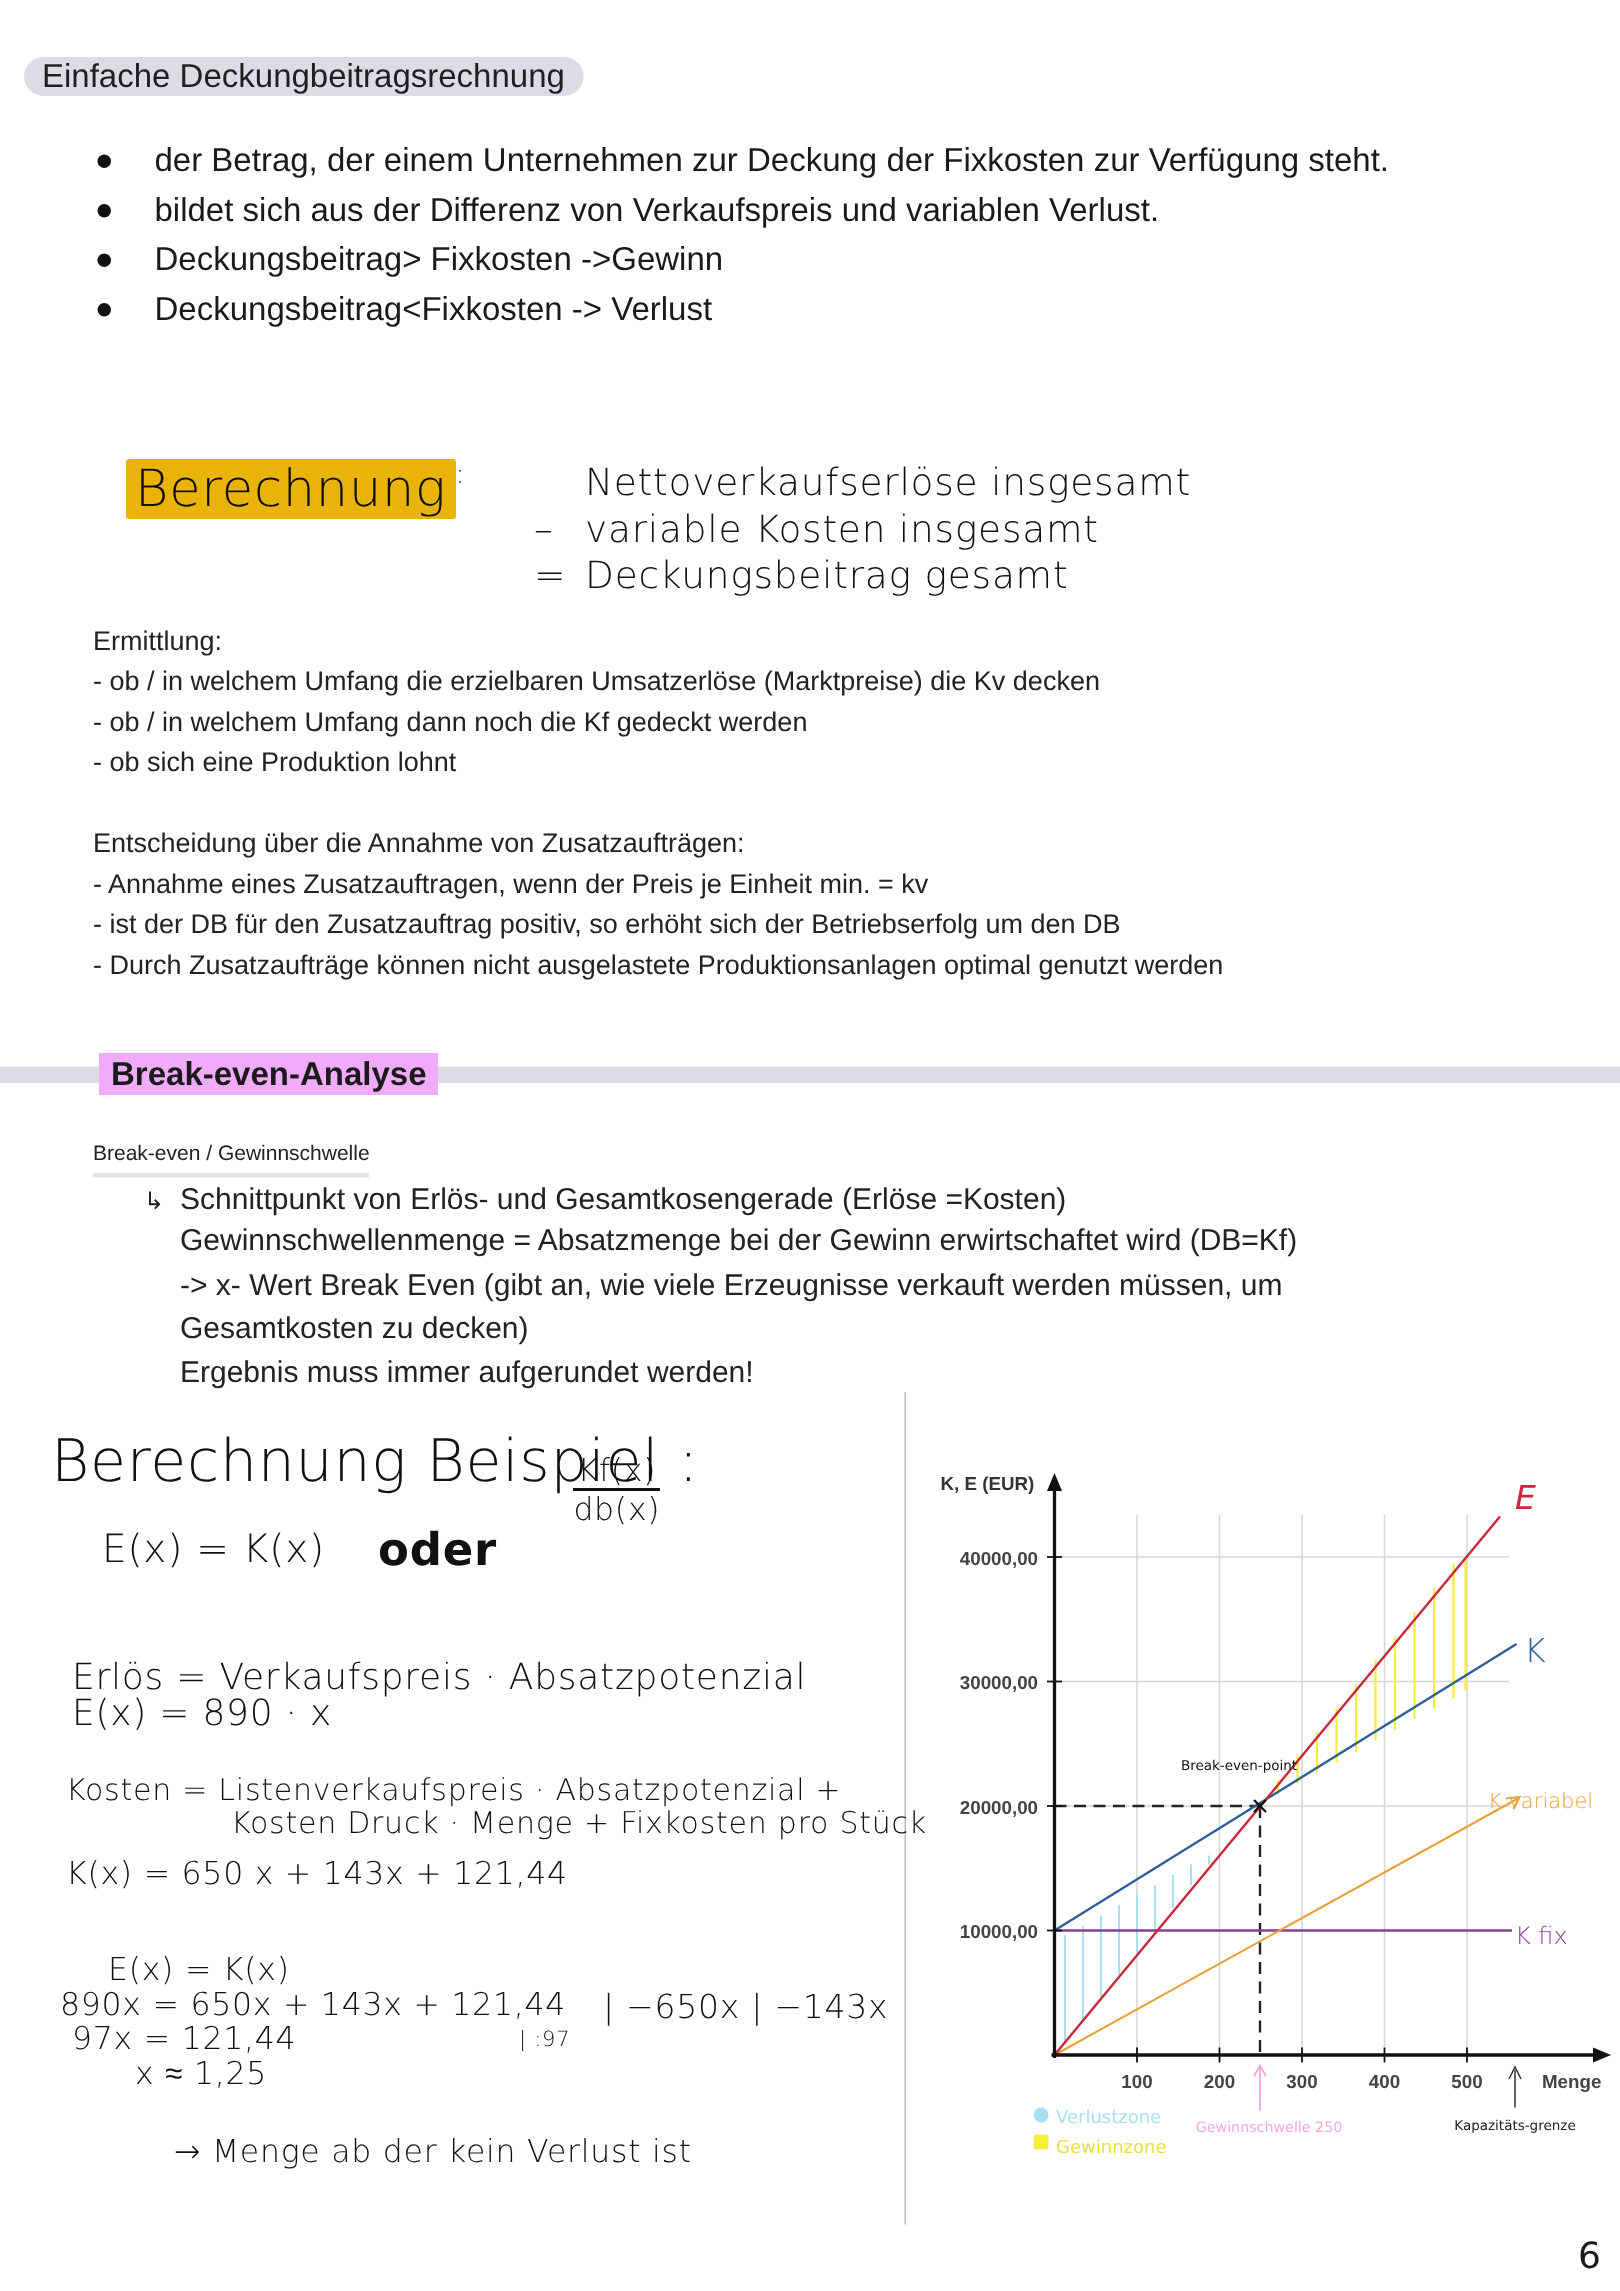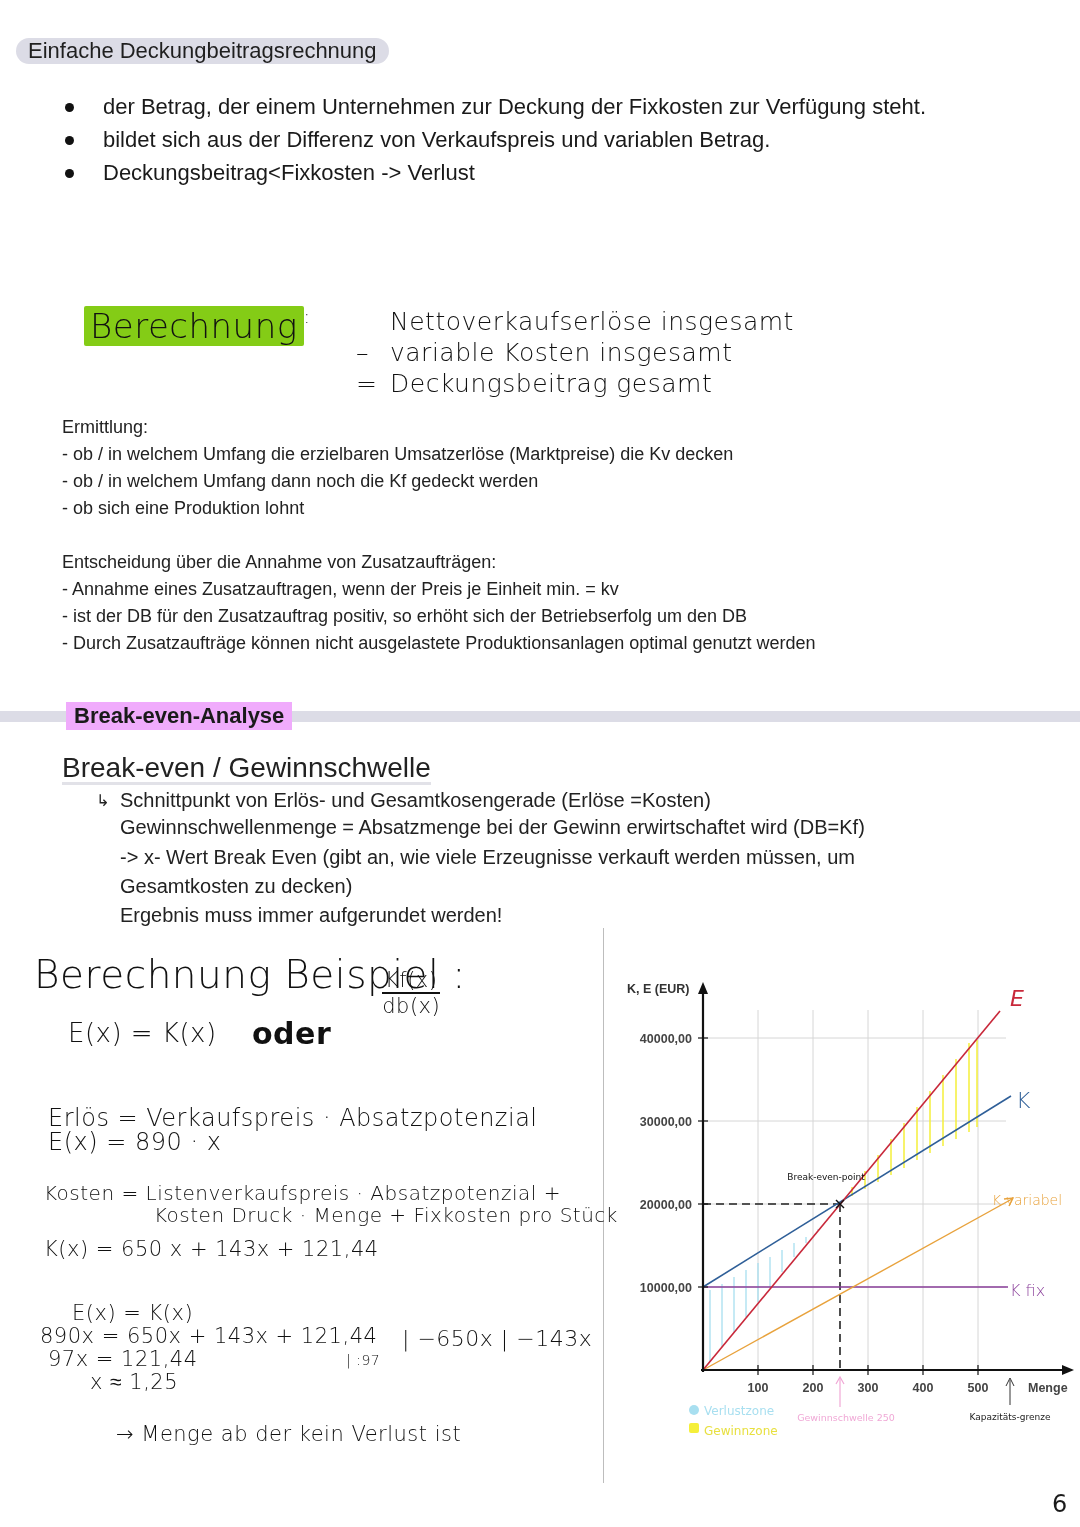--- a/index.html
+++ b/index.html
@@ -3,37 +3,38 @@
 <meta charset="utf-8">
 <style>
   html,body{margin:0;padding:0;background:#ffffff;}
   body{width:1080px;height:1527px;position:relative;overflow:hidden;font-family:"Liberation Sans",sans-serif;color:#1a1a1a;}
   .abs{position:absolute;}
   .section-pill{left:16px;top:38px;height:26px;padding:0 12px;background:#dcdce6;border-radius:14px;font-size:22px;line-height:26px;color:#1f1f1f;}
   .bullets{left:60px;top:90px;margin:0;padding:0;list-style:none;font-size:22px;line-height:33px;}
   .bullets li{position:relative;padding-left:43px;}
   .bullets li:before{content:"";position:absolute;left:5px;top:13px;width:9px;height:9px;border-radius:50%;background:#111;}
   .hand{font-family:"DejaVu Sans",sans-serif;font-weight:200;color:#111;letter-spacing:0.5px;}
-  .hl{background:#84cc16;border-radius:2px;padding:0 6px;}
+  .hl{background:#eab308;border-radius:2px;padding:0 6px;}
   .body-text{font-size:18px;line-height:27px;color:#222;}
   .divider-band{left:0;top:711px;width:1080px;height:11px;background:#dcdce6;}
   .divider-title{left:66px;top:702px;font-size:22px;font-weight:bold;background:#f0abfc;padding:0 8px;line-height:28px;}
-  .subhead{left:62px;top:754px;font-size:28px;line-height:28px;color:#222;border-bottom:3px solid #e2e2e8;}
+  .subhead{left:62px;top:754px;font-size:14px;line-height:28px;color:#222;border-bottom:3px solid #e2e2e8;}
   .be-text{left:96px;top:786px;font-size:20px;line-height:29px;color:#222;}
   .vline{left:603px;top:928px;width:1px;height:555px;background:#bdbdbd;}
   .page-num{left:1052px;top:1490px;font-size:24px;font-family:"DejaVu Sans",sans-serif;}
 </style>
 </head>
 <body>
 
 <div class="abs section-pill">Einfache Deckungbeitragsrechnung</div>
 
 <ul class="abs bullets">
   <li>der Betrag, der einem Unternehmen zur Deckung der Fixkosten zur Verfügung steht.</li>
-  <li>bildet sich aus der Differenz von Verkaufspreis und variablen Betrag.</li>
+  <li>bildet sich aus der Differenz von Verkaufspreis und variablen Verlust.</li>
+  <li>Deckungsbeitrag&gt; Fixkosten -&gt;Gewinn</li>
   <li>Deckungsbeitrag&lt;Fixkosten -&gt; Verlust</li>
 </ul>
 
 <div class="abs hand" style="left:84px;top:306px;font-size:34px;">
   <span class="hl">Berechnung</span><span style="font-size:18px;vertical-align:top;">:</span>
 </div>
 <div class="abs hand" style="left:356px;top:306px;font-size:25px;line-height:31px;">
   <div><span style="display:inline-block;width:34px;"></span><span>Nettoverkaufserlöse insgesamt</span></div>
   <div><span style="display:inline-block;width:34px;">–</span><span>variable Kosten insgesamt</span></div>
   <div><span style="display:inline-block;width:34px;">=</span><span>Deckungsbeitrag gesamt</span></div>

